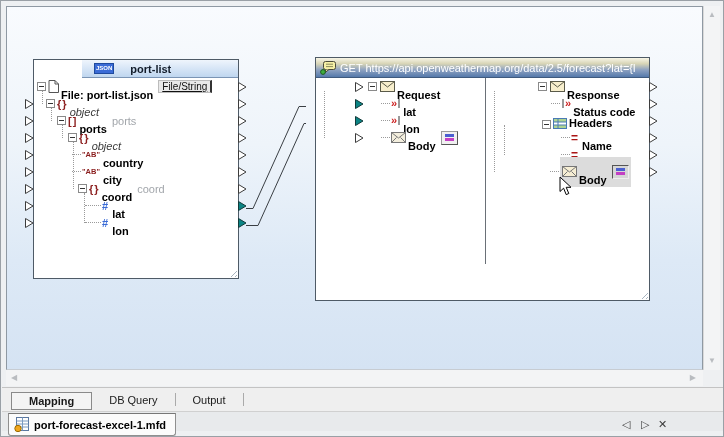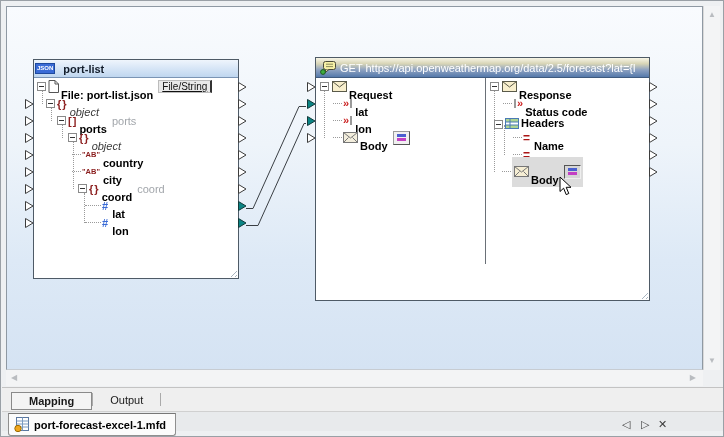--- a/index.html
+++ b/index.html
@@ -9,23 +9,23 @@
 
   
   .canvas { position:absolute; left:5px; top:5px; width:697px; height:364px;
             border:1px solid #8f99a3; border-bottom-color:#c7ccd2;
             background:linear-gradient(180deg,#f9fbfe 0%,#eef4fa 38%,#dde9f6 70%,#d5e3f3 100%); }
   .connector-svg { position:absolute; left:0; top:0; width:100%; height:100%; pointer-events:none; }
   .connector-svg polyline { fill:none; stroke:#3a3f44; stroke-width:1; }
 
   
   .component { position:absolute; background:#fff; border:1px solid #4e5a66; }
-  .comp-header { height:18px; display:flex; align-items:center; gap:8px; padding:0 1px;
+  .comp-header { height:18px; display:flex; align-items:center; gap:16px; padding:0 12px;
                  border-bottom:1px solid #7a94b4; overflow:hidden; white-space:nowrap;
-                 background:linear-gradient(180deg,#eff5fc 0%,#d9e7f7 45%,#bfd6ef 100%); }
+                 background:linear-gradient(180deg,#eff5fc 0%,#d9e7f7 45%,#bfd6ef 100%);margin-left:48px; }
   .comp-title { font-size:11px; font-weight:bold; color:#121c2a; }
   .ws-header { height:20px; display:flex; align-items:center; gap:4px; padding:0 4px;
                border-bottom:1px solid #3f5a7e; overflow:hidden; white-space:nowrap;
                background:linear-gradient(180deg,#f7f5e7 0%,#d8d5b6 30%,#8ea2c1 62%,#5579ab 100%); }
   .ws-title { font-size:11px; color:#fff; }
 
   .row { position:relative; height:17px; display:flex; align-items:center; font-size:11px;
          white-space:nowrap; }
   .lbl { font-weight:bold; color:#000; margin-left:2px;margin-top:16px; }
   .lbl.italic { font-weight:normal; font-style:italic; color:#3a3a3a; }
@@ -69,21 +69,21 @@
   .sel { display:inline-flex; align-items:center; background:#dcdcdc; padding:1px 2px; }
 
   .json-badge { background:#3a6bd6; border:1px solid #1f4a9e; color:#fff; font-size:6px;
                 font-weight:bold; padding:1px 1px; line-height:7px; flex:none; }
 
   .grip { position:absolute; right:1px; bottom:1px; width:9px; height:9px;
           background:repeating-linear-gradient(135deg, transparent 0 2px, #a8b4c0 2px 3px);
           clip-path:polygon(100% 0, 100% 100%, 0 100%); }
 
   .ws-body { display:flex; height:186px; }
-  .col { position:relative; }
+  .col { position:relative;padding-left:48px; }
   .col.request { width:169px; }
   .col.response { flex:1; border-left:1px solid #6a7077; }
 
   
   .vscroll { position:absolute; left:702px; top:5px; width:17px; height:364px; background:#f3f4f5;
              border-left:1px solid #d9d9d9; }
   .hscroll { position:absolute; left:5px; top:369px; width:697px; height:16px; background:#f3f4f5; }
   .scroll-arrow { position:absolute; font-size:8px; color:#b9bcc0; line-height:8px; }
 
   
@@ -419,20 +419,23 @@
   </div>
   <div class="hscroll">
     <span class="scroll-arrow" style="left:5px; top:4px;">◀</span>
     <span class="scroll-arrow" style="right:7px; top:4px;">▶</span>
   </div>
 
   <div class="view-tabs">
     <div class="vtab active">
       <span>Mapping</span>
     </div>
+    <div class="vtab">
+      <span>DB Query</span>
+    </div>
     <div class="vtab-sep"></div>
     <div class="vtab">
       <span>Output</span>
     </div>
     <div class="vtab-sep"></div>
   </div>
 
   <div class="file-bar">
     <div class="file-tab">
       <span style="display:inline-flex;">

